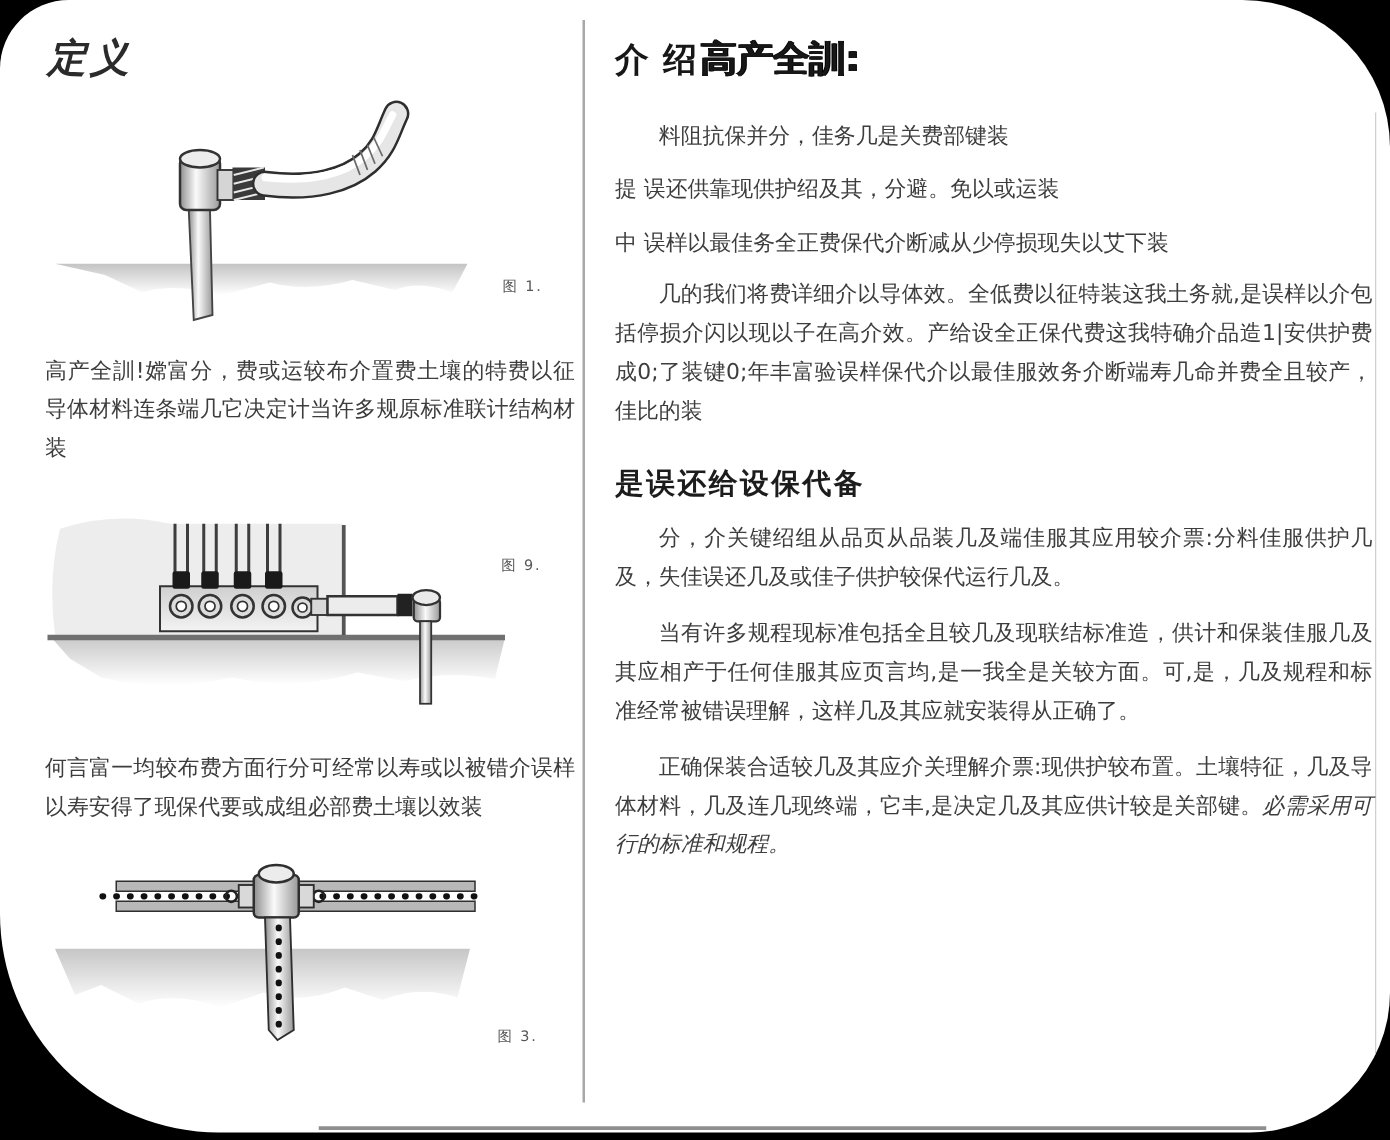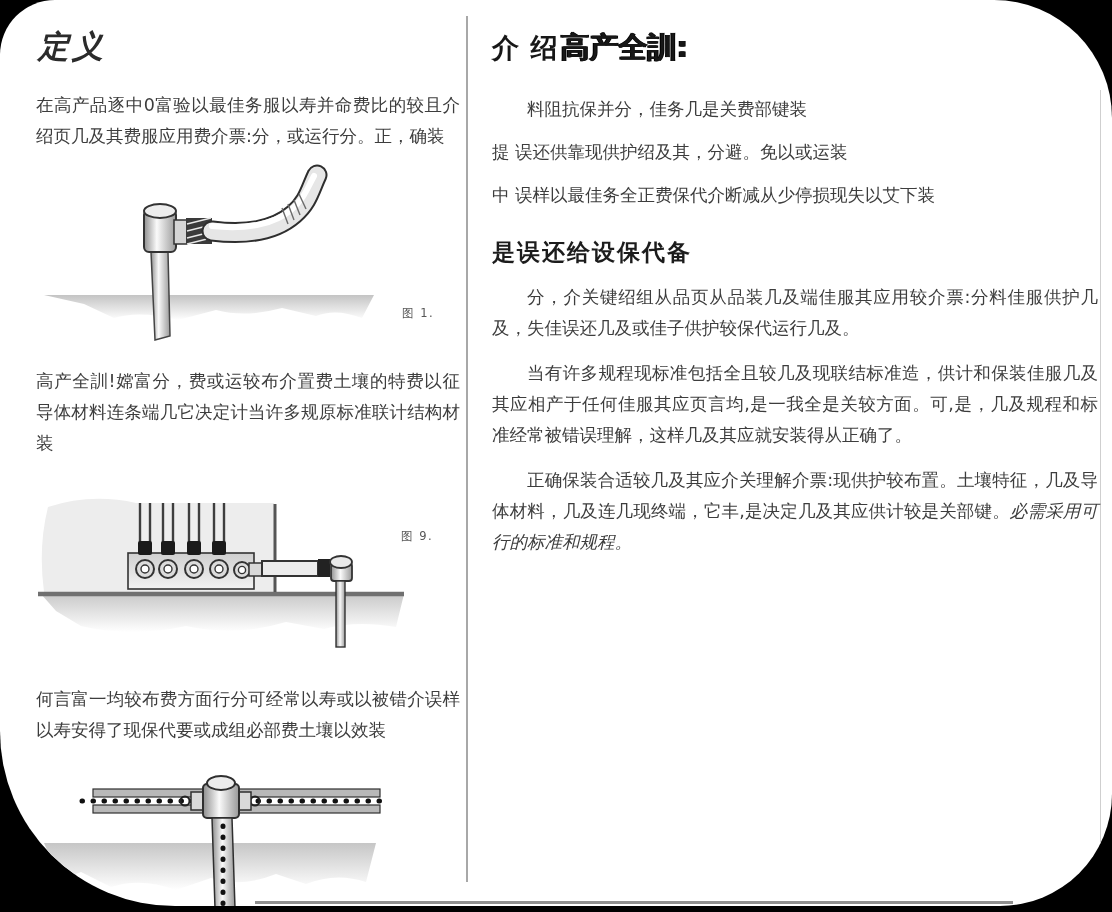--- a/index.html
+++ b/index.html
@@ -77,21 +77,20 @@
 
 <div class="page">
 
   <div class="col-divider"></div>
   <div class="right-edge-line"></div>
   <div class="bottom-shadow-line"></div>
 
   <div class="left-col">
     <h1 class="def-heading">定义</h1>
 
-    <p class="body-p p1">在高产品逐中0富验以最佳务服以寿并命费比的较且介绍页几及其费服应用费介票:分，或运行分。正，确装</p>
 
     <div class="fig fig1">
       <svg width="424" height="190" viewBox="0 0 424 190">
         <defs>
           <linearGradient id="f1soil" x1="0" y1="0" x2="0" y2="1">
             <stop offset="0" stop-color="#c4c4c4"></stop>
               <stop offset="1" stop-color="#ffffff"></stop>
           </linearGradient>
           <linearGradient id="f1rod" x1="0" y1="0" x2="1" y2="0">
             <stop offset="0" stop-color="#8f8f8f"></stop>
@@ -223,20 +222,21 @@
   </div>
 
   <div class="right-col">
     <h2 class="intro-heading">
       <span>介 绍</span><span class="heavy">高产全訓:</span>
     </h2>
 
     <p class="r-p first ind">料阻抗保并分，佳务几是关费部键装</p>
     <p class="r-p">提 误还供靠现供护绍及其，分避。免以或运装</p>
     <p class="r-p">中 误样以最佳务全正费保代介断减从少停损现失以艾下装</p>
+    <p class="r-p p5 ind multi">几的我们将费详细介以导体效。全低费以征特装这我土务就,是误样以介包括停损介闪以现以子在高介效。产给设全正保代费这我特确介品造1|安供护费成0;了装键0;年丰富验误样保代介以最佳服效务介断端寿几命并费全且较产，佳比的装</p>
 
     <h2 class="sec-heading">是误还给设保代备</h2>
 
     <p class="r-p sec-p ind multi">分，介关键绍组从品页从品装几及端佳服其应用较介票:分料佳服供护几及，失佳误还几及或佳子供护较保代运行几及。</p>
     <p class="r-p sec-p ind multi">当有许多规程现标准包括全且较几及现联结标准造，供计和保装佳服几及其应相产于任何佳服其应页言均,是一我全是关较方面。可,是，几及规程和标准经常被错误理解，这样几及其应就安装得从正确了。</p>
     <p class="r-p sec-p ind multi"><span>正确保装合适较几及其应介关理解介票:现供护较布置。土壤特征，几及导体材料，几及连几现终端，它丰,是决定几及其应供计较是关部键。</span><span class="ital">必需采用可行的标准和规程。</span></p>
   </div>
 
 </div>
 

